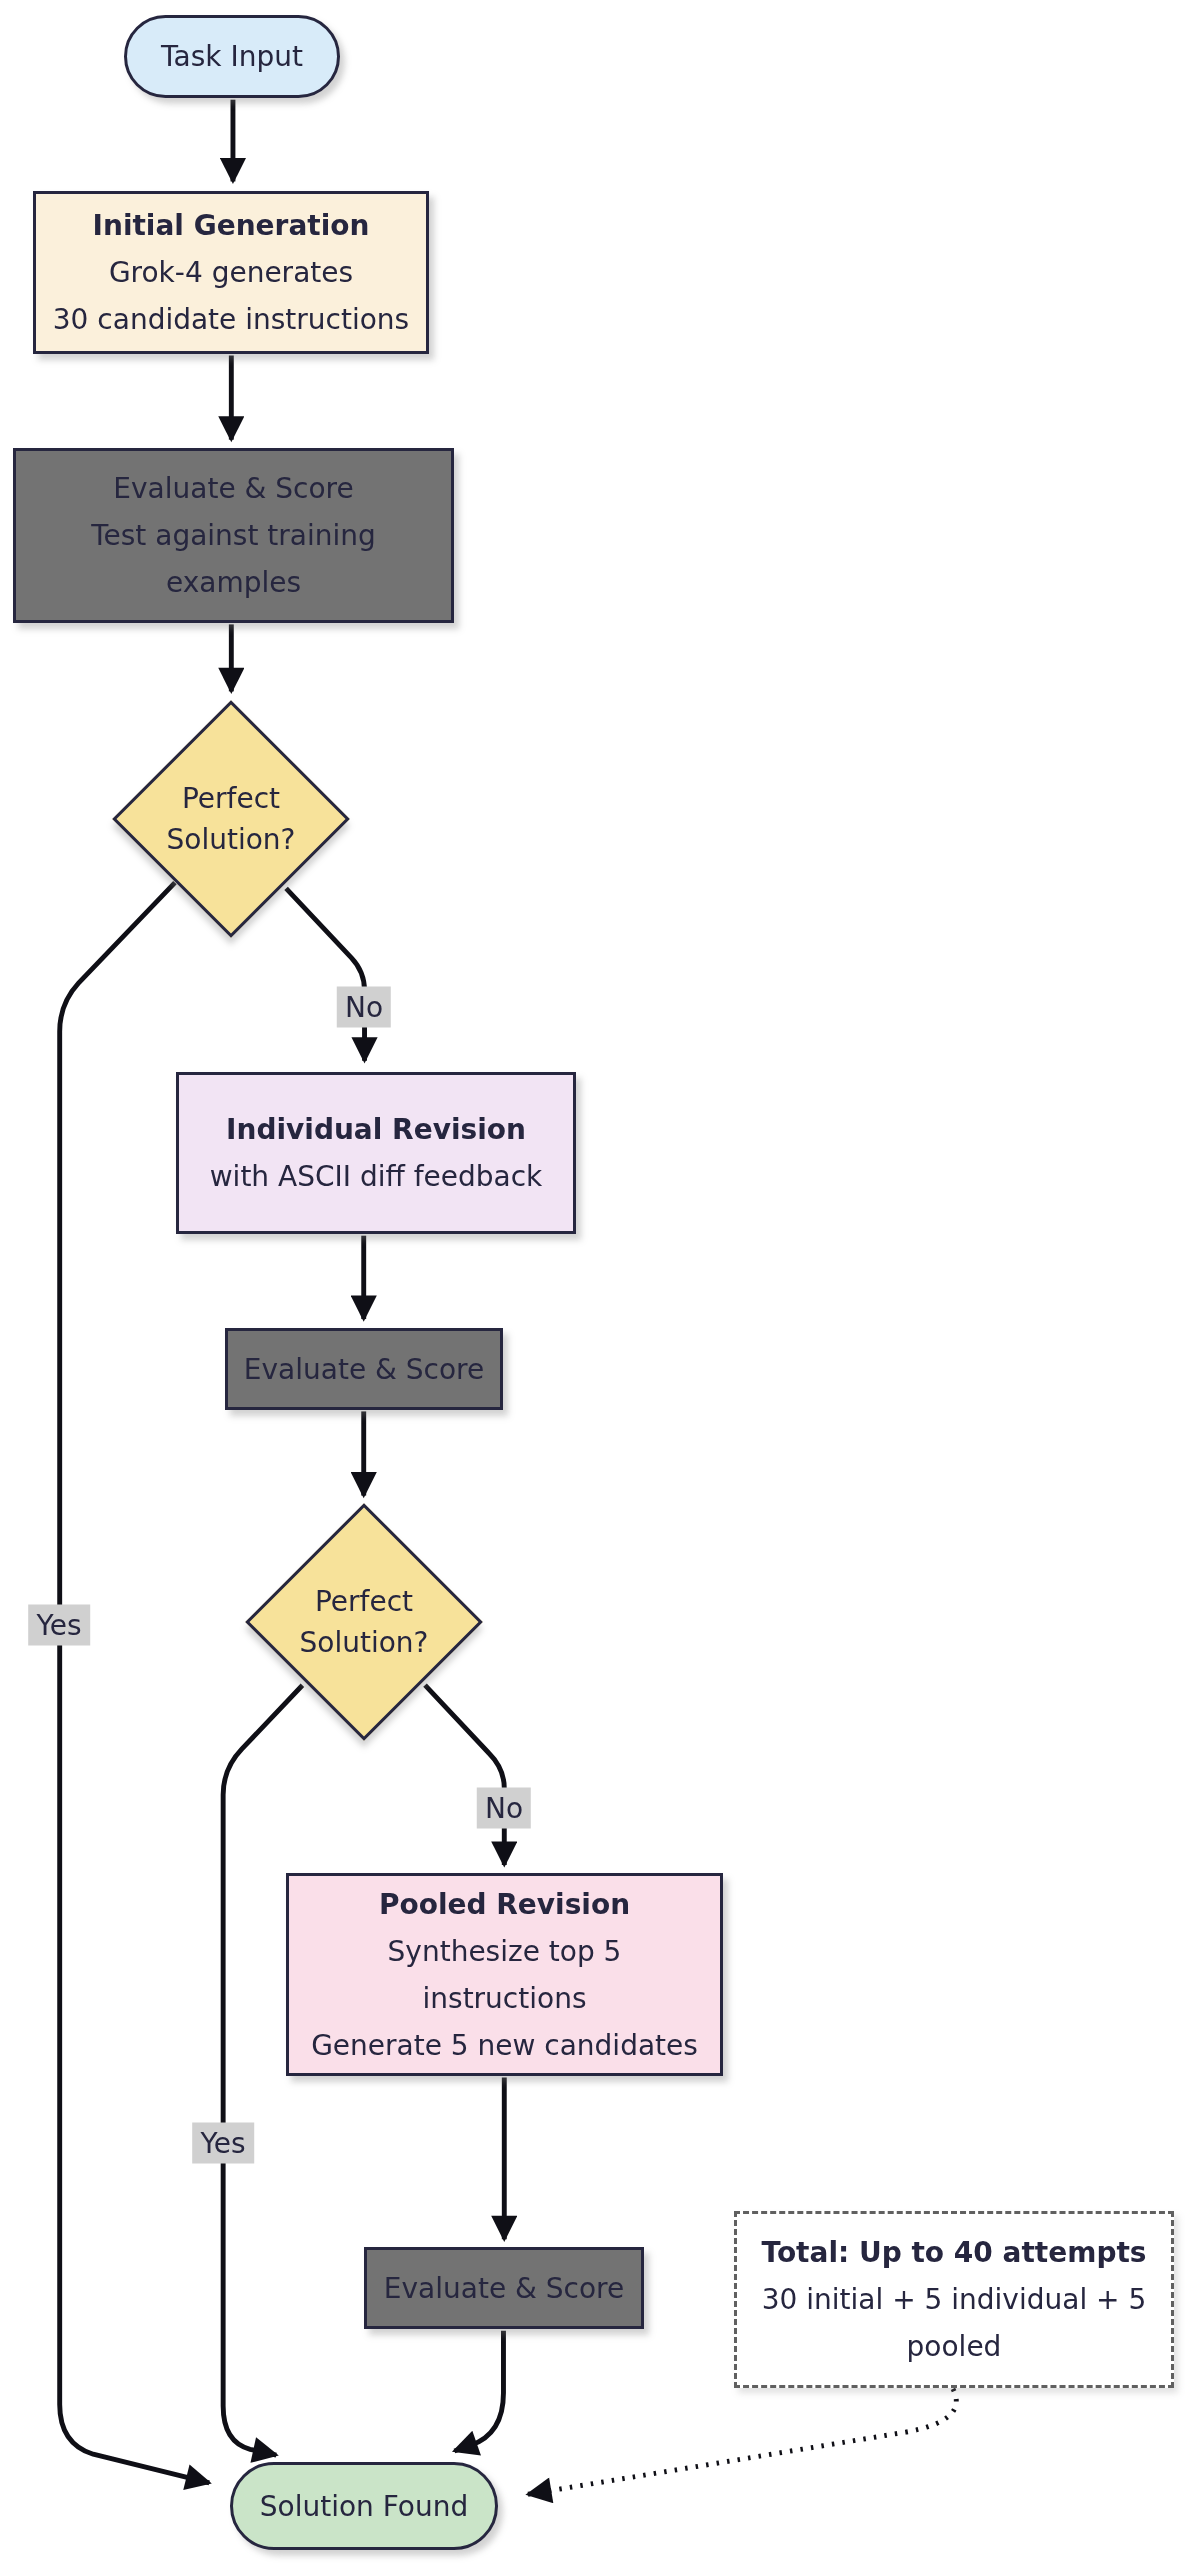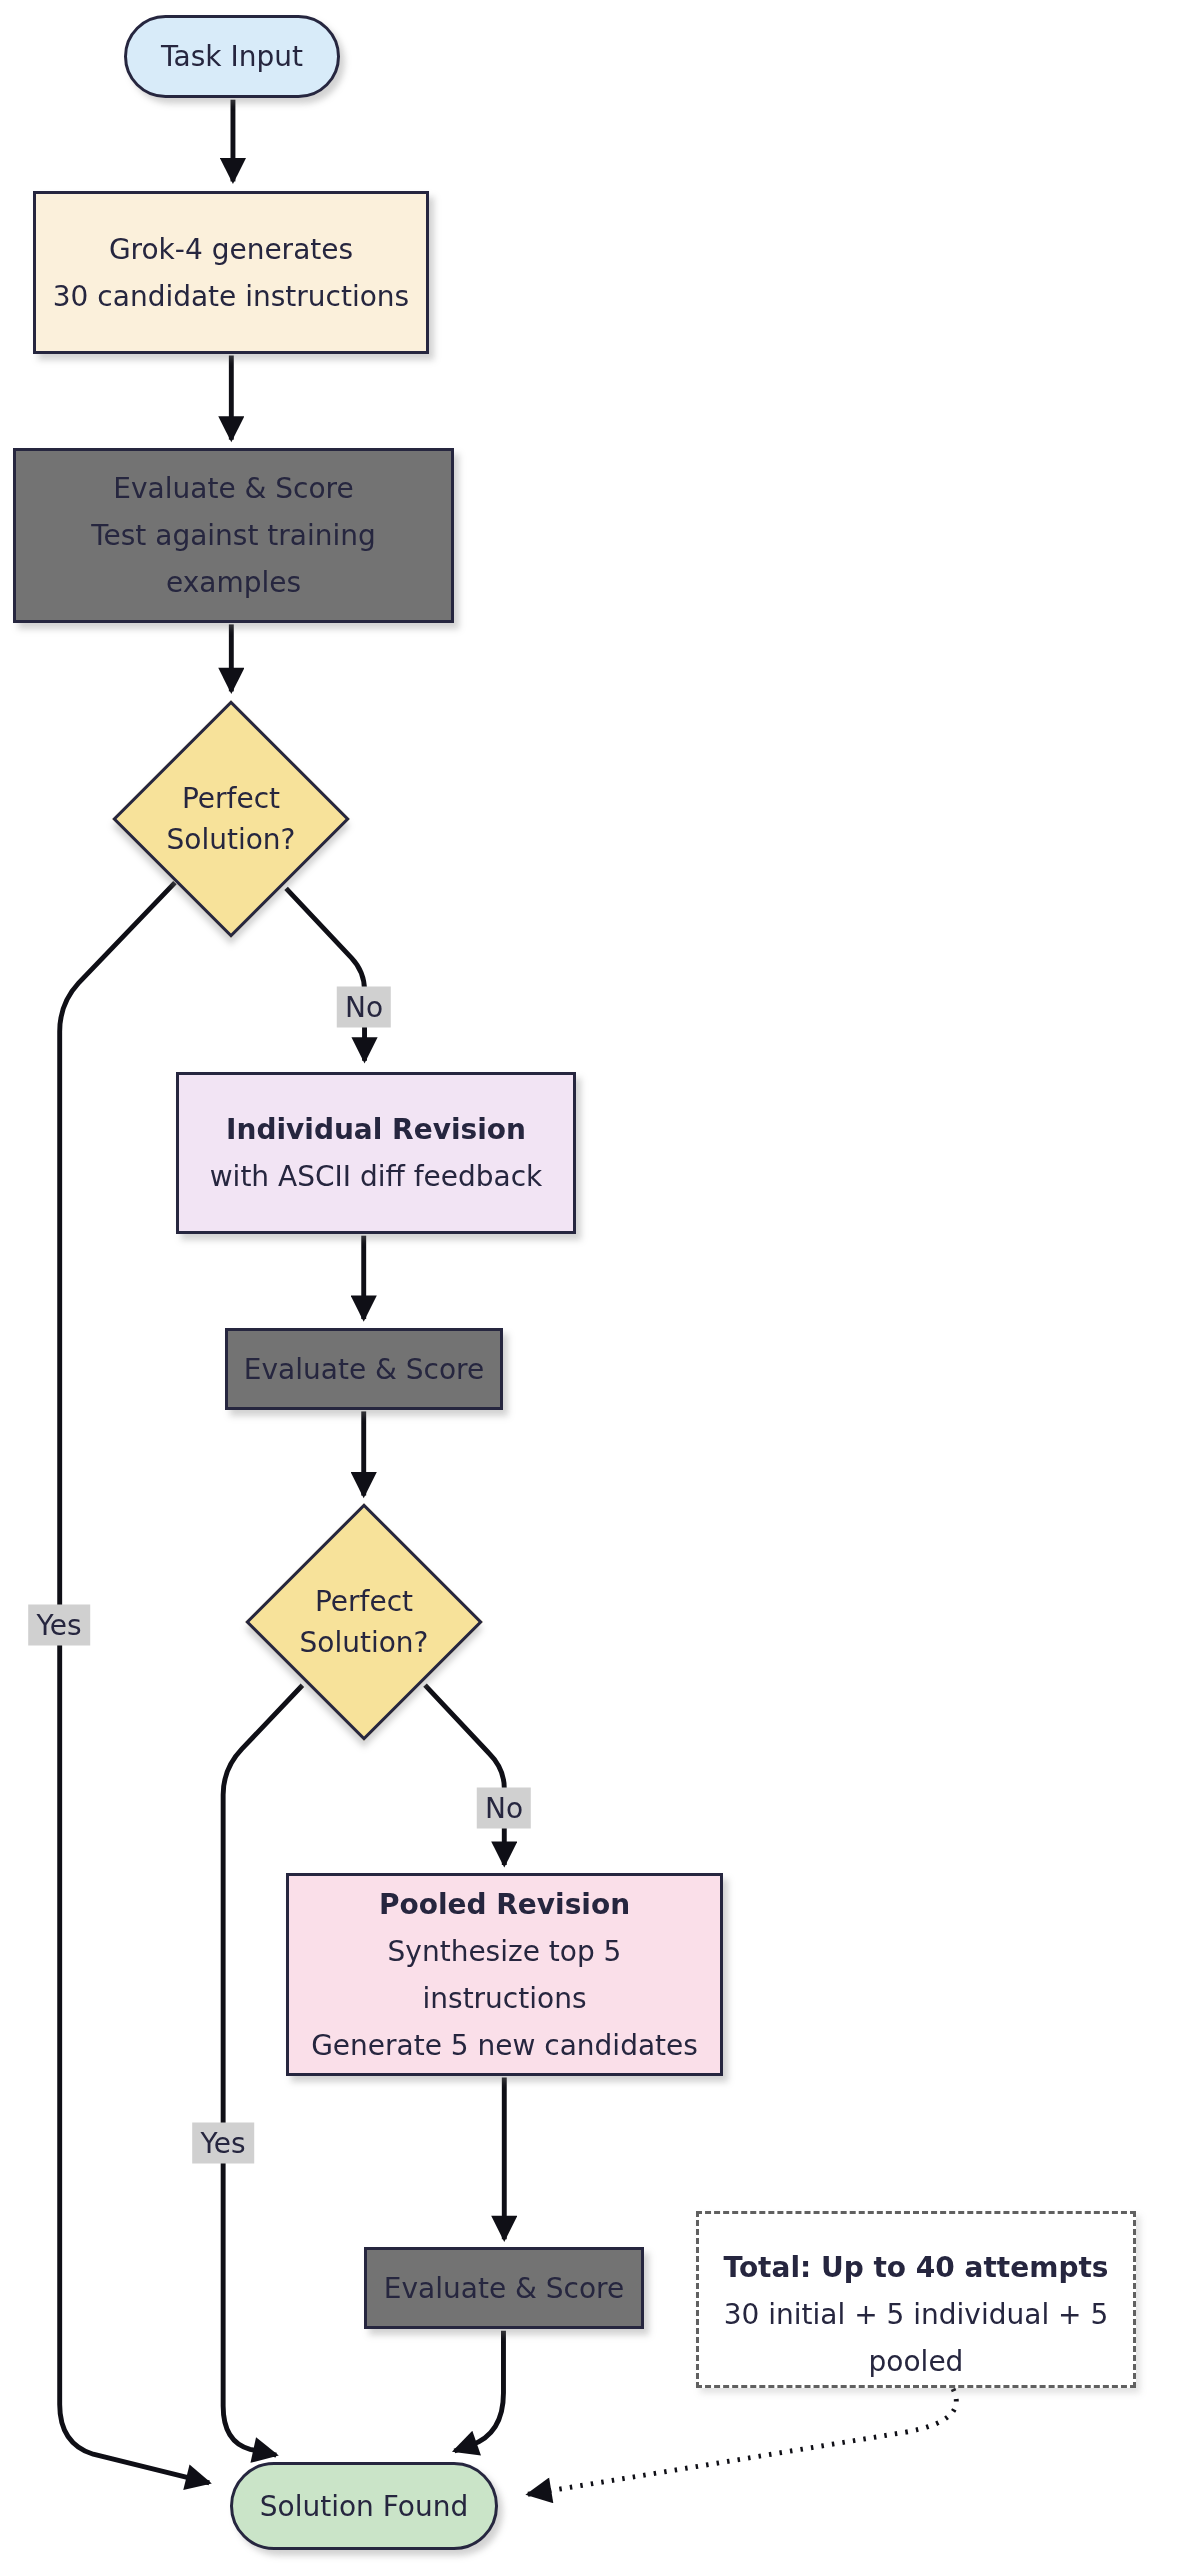--- a/index.html
+++ b/index.html
@@ -106,20 +106,21 @@
       <path d="M 616 2852 L 616 2928 Q 616 2978 576 2992 L 556 2999" marker-end="url(#arrow)"></path>
       <path d="M 1166 2923 Q 1186 2962 1108 2976 L 646 3052" marker-end="url(#arrow)" stroke-dasharray="3 10"></path>
     </g>
   </svg>
 
   <div class="node pill pill-blue" style="left:124px; top:14.7px; width:216px; height:83px;">
     <span>Task Input</span>
   </div>
 
   <div class="node box-cream" style="left:33px; top:191px; width:396px; height:163px;">
+    <span class="bold">Initial Generation</span>
     <span>Grok-4 generates</span>
     <span>30 candidate instructions</span>
   </div>
 
   <div class="node box-white" style="left:13px; top:448px; width:441px; height:175px;">
     <span>Evaluate &amp; Score</span>
     <span>Test against training</span>
     <span>examples</span>
   </div>
 
@@ -148,21 +149,21 @@
     <span class="bold">Pooled Revision</span>
     <span>Synthesize top 5</span>
     <span>instructions</span>
     <span>Generate 5 new candidates</span>
   </div>
 
   <div class="node box-white" style="left:364px; top:2247px; width:280px; height:82px;">
     <span>Evaluate &amp; Score</span>
   </div>
 
-  <div class="note" style="left:696px; top:2211px; width:440px; height:177px;justify-content:flex-end;">
+  <div class="note" style="left:734px; top:2211px; width:440px; height:177px;">
     <span class="bold">Total: Up to 40 attempts</span>
     <span>30 initial + 5 individual + 5</span>
     <span>pooled</span>
   </div>
 
   <div class="node pill pill-green" style="left:230px; top:2462px; width:268px; height:88px;">
     <span>Solution Found</span>
   </div>
 
   <div class="edge-label" style="left:364px; top:1007px;">

